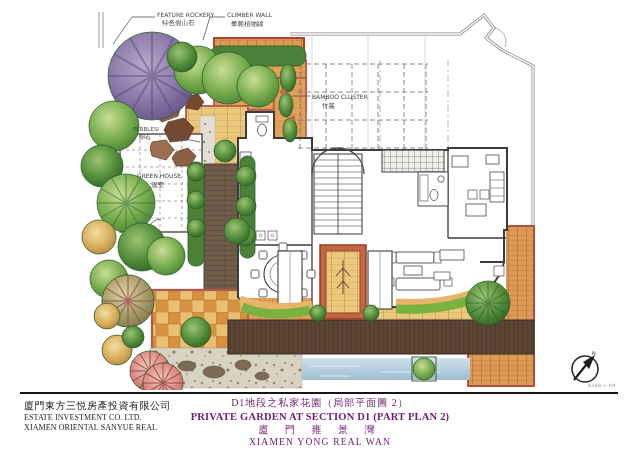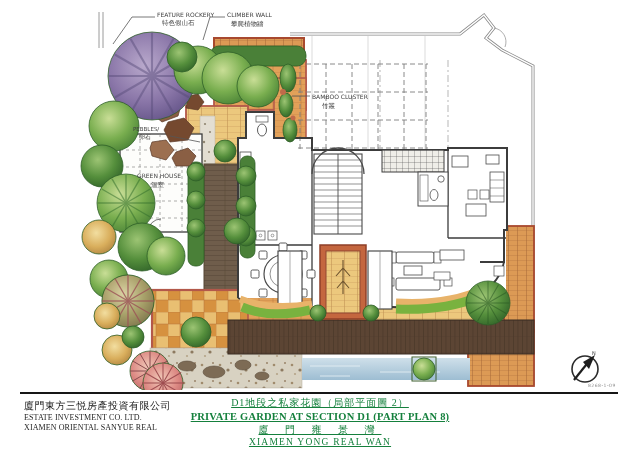--- a/index.html
+++ b/index.html
@@ -7,21 +7,21 @@
         font-family:"Liberation Serif", serif;}
   .plan-wrap{position:absolute;left:0;top:0;width:536px;height:390px;}
   svg{display:block;}
   
   .footer-line{position:absolute;left:20px;width:598px;top:392px;height:2px;background:#161616;}
   .dwg-no{position:absolute;left:588px;top:383px;font-size:4.5px;color:#8d8d8d;
           font-family:"DejaVu Sans",sans-serif;letter-spacing:.5px;}
   .company{position:absolute;left:24px;top:399px;color:#1d1d1d;}
   .company .cn{font-size:10px;letter-spacing:.5px;}
   .company .en{font-size:8px;letter-spacing:.1px;line-height:1.2;}
-  .titles{position:absolute;left:0;right:0;top:396px;text-align:center;color:#15803d;text-decoration:underline;}
+  .titles{position:absolute;left:0;right:0;top:396px;text-align:center;color:#701a75;}
   .titles .t-cn{font-size:10px;letter-spacing:1px;}
   .titles .t-en{font-size:10.5px;font-weight:bold;letter-spacing:.2px;margin-top:1px;}
   .titles .p-cn{font-size:10px;letter-spacing:7px;margin-top:1px;}
   .titles .p-en{font-size:9.5px;letter-spacing:1.2px;}
   .hand{font-family:"DejaVu Sans",sans-serif;fill:#3f3f3f;}
 </style>
 </head>
 <body>
 
 <div class="page">
@@ -361,18 +361,18 @@
   <div class="footer-line"></div>
 
   <div class="company">
     <div class="cn">廈門東方三悦房產投資有限公司</div>
     <div class="en">ESTATE INVESTMENT CO. LTD.</div>
     <div class="en">XIAMEN ORIENTAL SANYUE REAL</div>
   </div>
 
   <div class="titles">
     <div class="t-cn">D1地段之私家花園（局部平面圖 2）</div>
-    <div class="t-en">PRIVATE GARDEN AT SECTION D1 (PART PLAN 8)</div>
+    <div class="t-en">PRIVATE GARDEN AT SECTION D1 (PART PLAN 2)</div>
     <div class="p-cn">廈 門 雍 景 灣</div>
     <div class="p-en">XIAMEN YONG REAL WAN</div>
   </div>
 
 </div>
 
 </body></html>

